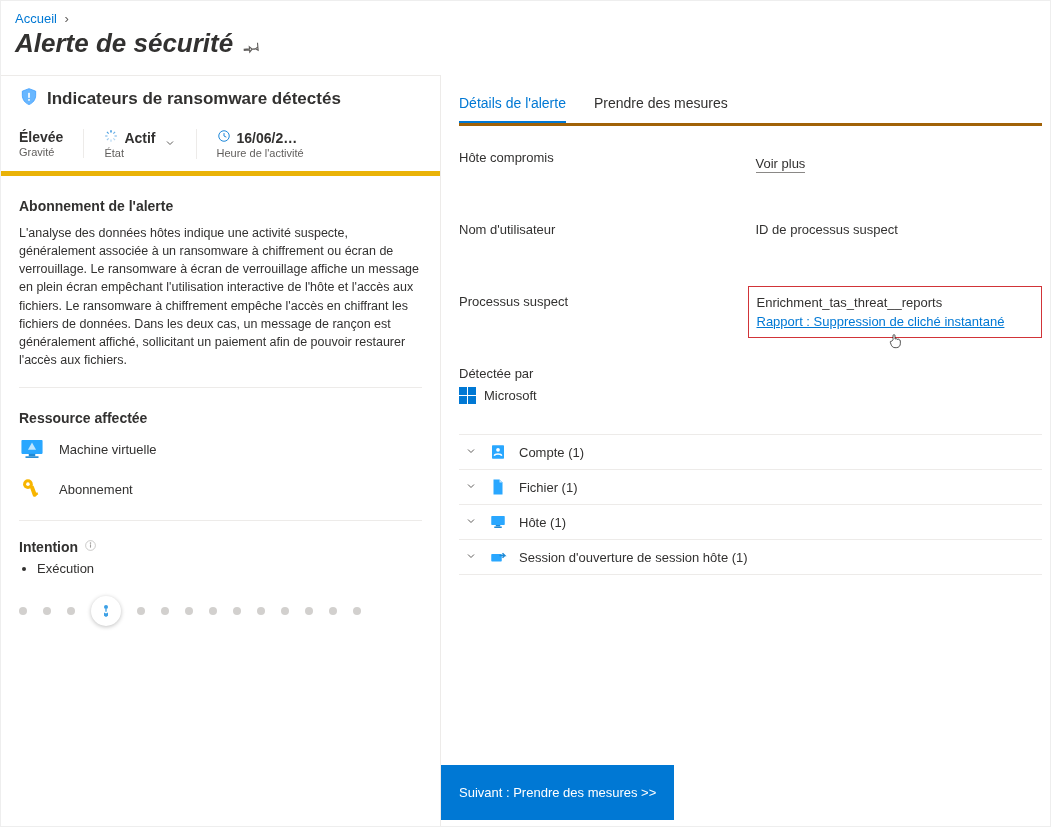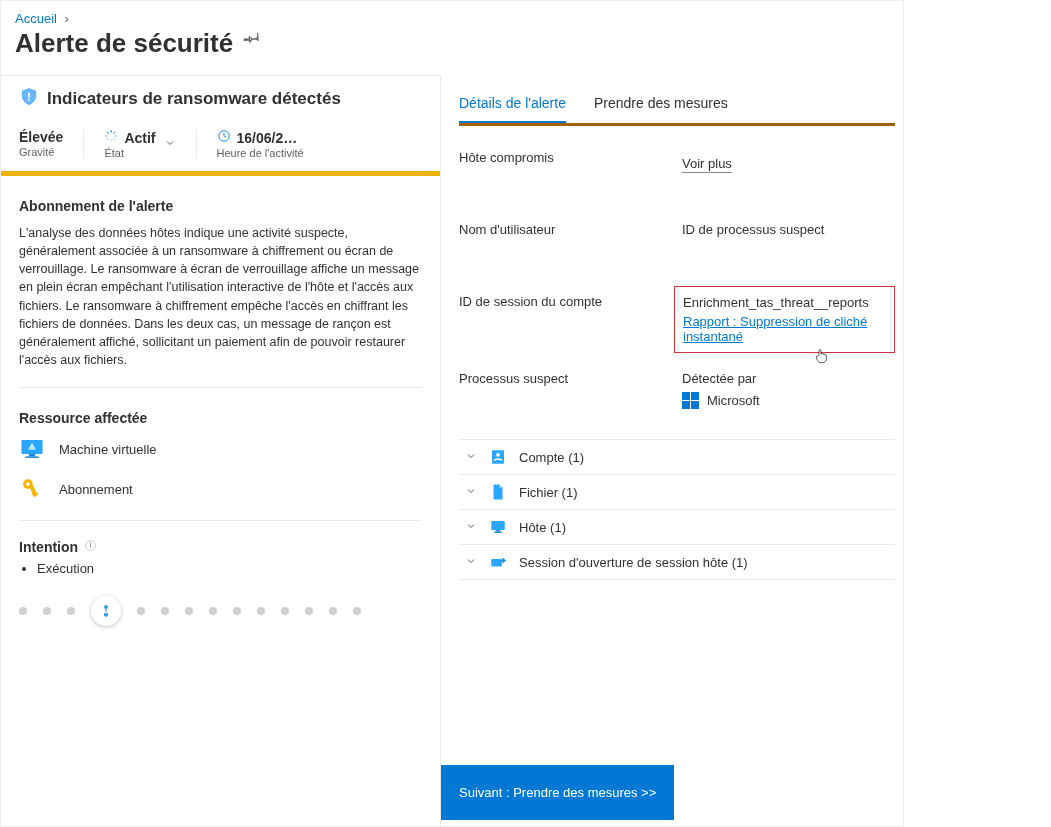--- a/index.html
+++ b/index.html
@@ -1,20 +1,20 @@
 <!DOCTYPE html>
 <html><head>
 <meta charset="utf-8">
 <style>
   * { box-sizing: border-box; }
   html,body { margin:0; padding:0; font-family: "Segoe UI", Arial, sans-serif; font-size:13px; color:#323130; background:#fff; }
-  .page { width:904px; height:827px; border:1px solid #eee; position:relative; overflow:hidden; }
+  .page { width:1051px; height:827px; border:1px solid #eee; position:relative; overflow:hidden; }
   .breadcrumb { padding:10px 14px 0; font-size:13px; }
   .breadcrumb a { color:#0078d4; text-decoration:none; }
-  .title-row { display:flex; align-items:flex-start; gap:10px; padding:2px 14px 16px; }
+  .title-row { display:flex; align-items:flex-end; gap:10px; padding:2px 14px 16px;font-style:italic; }
   .page-title { font-size:26px; font-weight:600; }
   .pin-icon svg { width:18px; height:18px; stroke:#605e5c; fill:none; stroke-width:1.5; }
   .columns { display:flex; height: calc(100% - 70px); }
   .left { width:440px; border-right:1px solid #edebe9; padding:0 18px 10px 18px; overflow:auto; }
   .right { flex:1; padding:0 8px 0 18px; display:flex; flex-direction:column; position:relative; }
 
   .alert-header { border-top:1px solid #edebe9; border-bottom:5px solid #eab308; margin:0 -18px; padding:0 18px; }
   .alert-title-row { display:flex; align-items:center; gap:8px; padding:10px 0; }
   .shield-icon svg { width:20px; height:22px; }
   .alert-title { font-size:17px; font-weight:600; }
@@ -238,37 +238,34 @@
         </div>
 
         <div class="cell">
             <div class="field-label">Nom d'utilisateur</div>
           </div>
         <div class="cell">
             <div class="field-label">ID de processus suspect</div>
           </div>
 
         <div class="cell">
-            <div class="field-label">ID de session du compte</div>
-          </div>
+            <div class="field-label">Processus suspect</div>
+          </div>
+
         <div class="cell">
           <div class="highlight-box">
             <div class="enrich-label">Enrichment_tas_threat__reports</div>
             <a href="#" class="enrich-link">Rapport : Suppression de cliché instantané</a>
             <span class="cursor-hand">
               <svg viewBox="0 0 24 24">
                   <path d="M9 10V4a1.5 1.5 0 013 0v5l1-.3a1.2 1.2 0 012 .9l1-.2a1.2 1.2 0 012 1l.8.1a1.2 1.2 0 011.2 1.2V16c0 3-2 6-6 6h-2c-3 0-5-2-6-5l-1-3a1.3 1.3 0 012-1.5z" fill="#fff" stroke="#000" stroke-width="1"></path>
                 </svg>
             </span>
           </div>
         </div>
-
-        <div class="cell">
-            <div class="field-label">Processus suspect</div>
-          </div>
         <div class="cell">
           <div class="field-label">Détectée par</div>
           <div class="detect-row">
             <span class="ms-logo">
                 <span></span>
                 <span></span>
                 <span></span>
                 <span></span>
               </span>
             <span>Microsoft</span>

